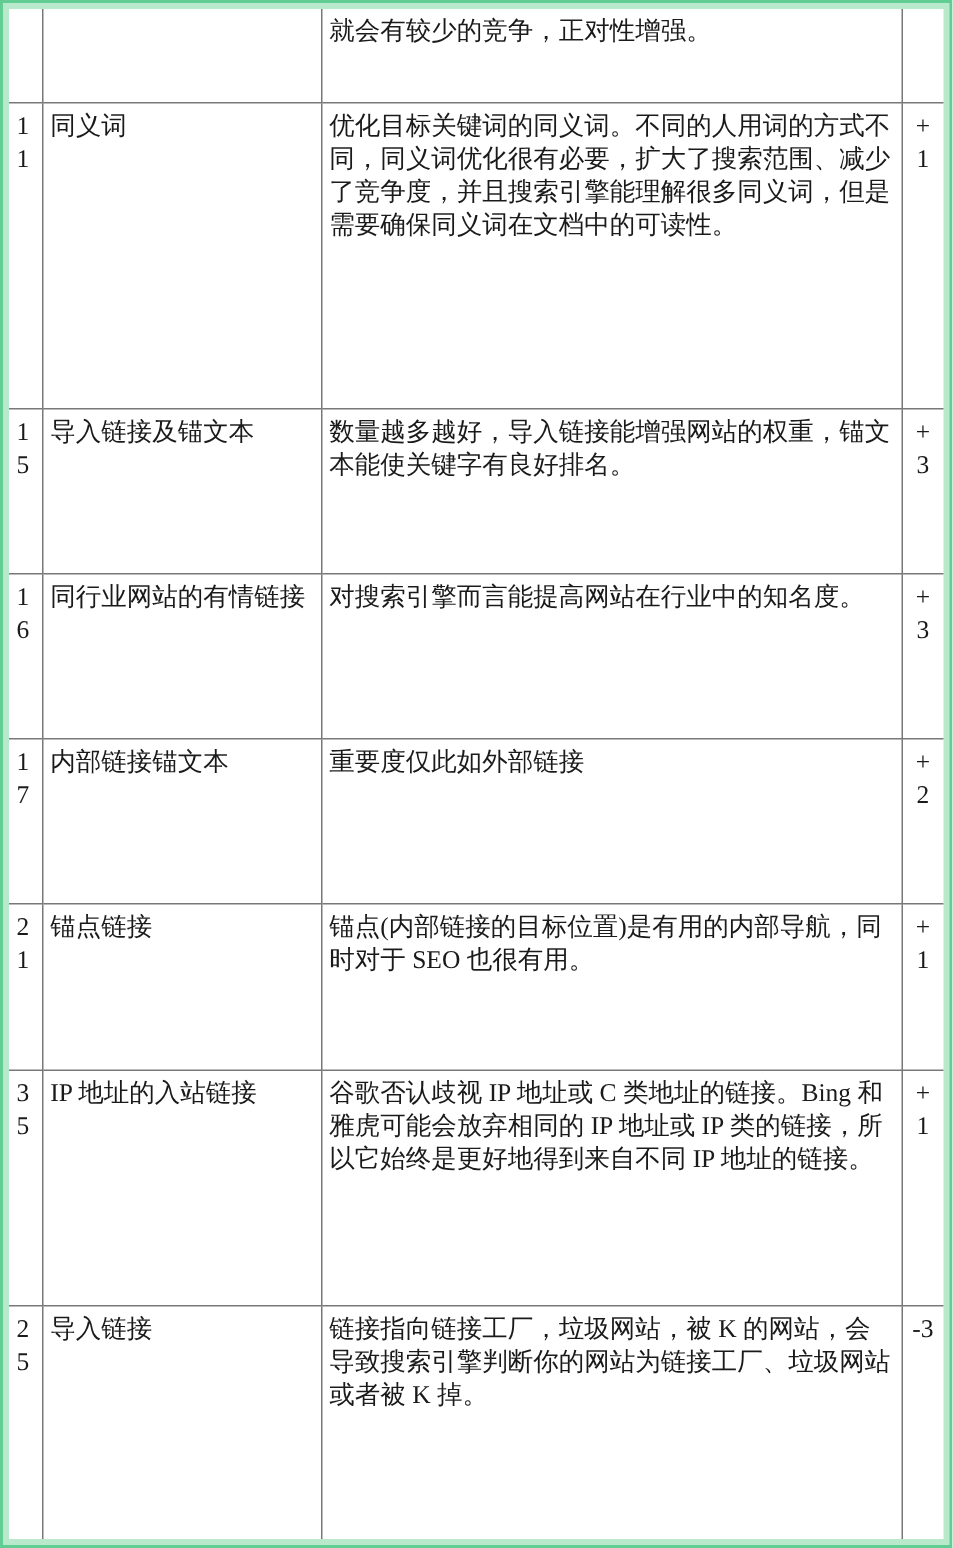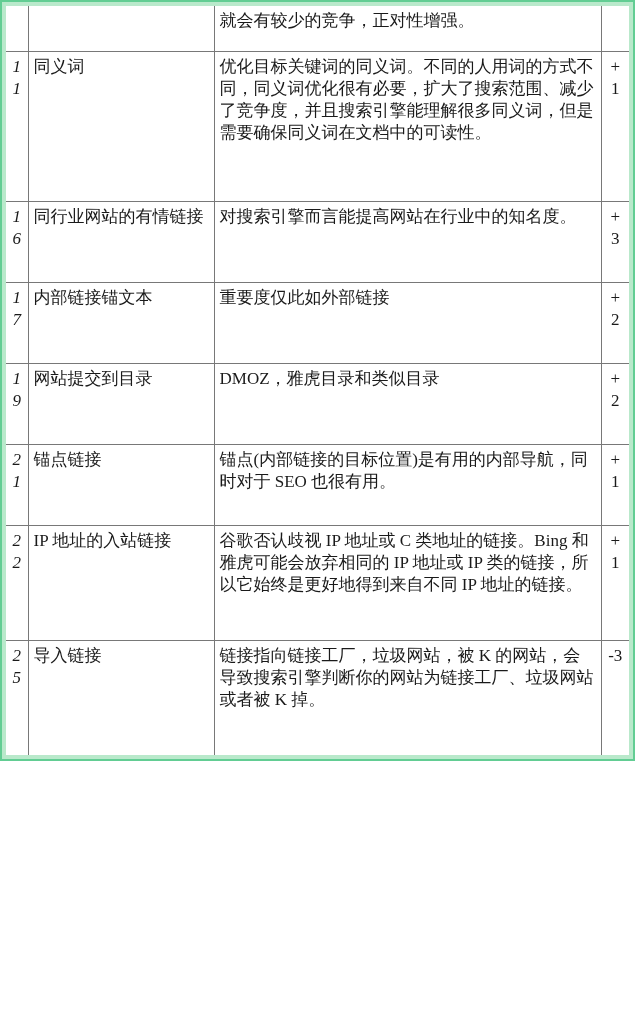--- a/index.html
+++ b/index.html
@@ -3,21 +3,21 @@
 <meta charset="utf-8">
 <style>
   html, body {
     margin: 0;
     padding: 0;
     background: #ffffff;
     font-family: "Liberation Serif", "DejaVu Serif", serif;
   }
   .frame {
     width: 635px;
-    height: 761px;
+    height: 1032px;
     box-sizing: border-box;
     border: 2px solid #62cd93;
     background: #b9e9cb;
     padding: 4px;
   }
   table.seo {
     border-collapse: collapse;
     table-layout: fixed;
     width: 623px;
     height: 100%;
@@ -32,21 +32,21 @@
     padding: 4px 5px 3px 5px;
     overflow: hidden;
     word-break: break-all;
   }
   
   table.seo tr:first-child > td { border-top: none; }
   table.seo tr:last-child  > td { border-bottom: none; }
   table.seo td:first-child { border-left: none; }
   table.seo td:last-child  { border-right: none; }
 
-  td.num   { padding-left: 2px; padding-right: 1px; text-align: center; font-style: italic; }
+  td.num   { padding-left: 2px; padding-right: 1px; text-align: left; }
   td.name  { }
   td.desc  { }
   td.score { text-align: center; padding-left: 1px; padding-right: 1px; }
   td.section {
     font-weight: bold;
     font-size: 17px;
     padding-top: 5px;
     padding-bottom: 4px;
   }
 </style>
@@ -68,45 +68,45 @@
           <td class="desc">就会有较少的竞争，正对性增强。</td>
           <td class="score"></td>
         </tr>
         <tr>
           <td class="num">11</td>
           <td class="name">同义词</td>
           <td class="desc">优化目标关键词的同义词。不同的人用词的方式不同，同义词优化很有必要，扩大了搜索范围、减少了竞争度，并且搜索引擎能理解很多同义词，但是需要确保同义词在文档中的可读性。</td>
           <td class="score">+1</td>
         </tr>
         <tr>
+          <td class="num">15</td>
+          <td class="name">导入链接及锚文本</td>
+          <td class="desc">数量越多越好，导入链接能增强网站的权重，锚文本能使关键字有良好排名。</td>
+          <td class="score">+3</td>
+        </tr>
+        <tr>
           <td class="num">16</td>
           <td class="name">同行业网站的有情链接</td>
           <td class="desc">对搜索引擎而言能提高网站在行业中的知名度。</td>
           <td class="score">+3</td>
         </tr>
         <tr>
           <td class="num">17</td>
           <td class="name">内部链接锚文本</td>
           <td class="desc">重要度仅此如外部链接</td>
           <td class="score">+2</td>
         </tr>
         <tr>
-          <td class="num">19</td>
-          <td class="name">网站提交到目录</td>
-          <td class="desc">DMOZ，雅虎目录和类似目录</td>
-          <td class="score">+2</td>
-        </tr>
-        <tr>
           <td class="num">21</td>
           <td class="name">锚点链接</td>
           <td class="desc">锚点(内部链接的目标位置)是有用的内部导航，同时对于 SEO 也很有用。</td>
           <td class="score">+1</td>
         </tr>
         <tr>
-          <td class="num">22</td>
+          <td class="num">35</td>
           <td class="name">IP 地址的入站链接</td>
           <td class="desc">谷歌否认歧视 IP 地址或 C 类地址的链接。Bing 和雅虎可能会放弃相同的 IP 地址或 IP 类的链接，所以它始终是更好地得到来自不同 IP 地址的链接。</td>
           <td class="score">+1</td>
         </tr>
         <tr>
           <td class="num">25</td>
           <td class="name">导入链接</td>
           <td class="desc">链接指向链接工厂，垃圾网站，被 K 的网站，会导致搜索引擎判断你的网站为链接工厂、垃圾网站或者被 K 掉。</td>
           <td class="score">-3</td>
         </tr>

